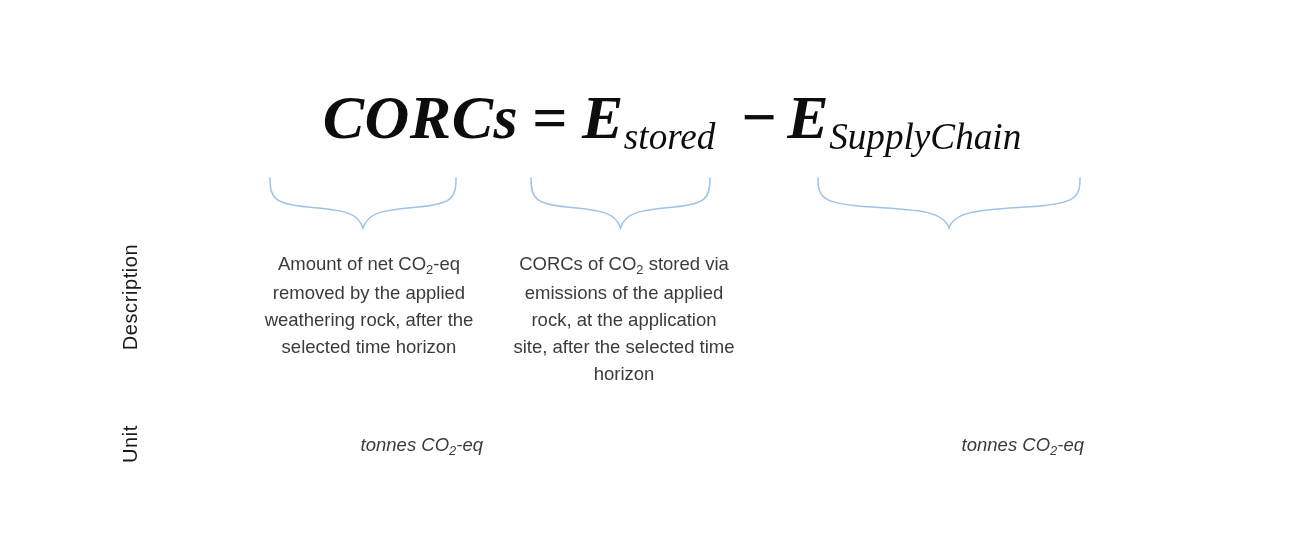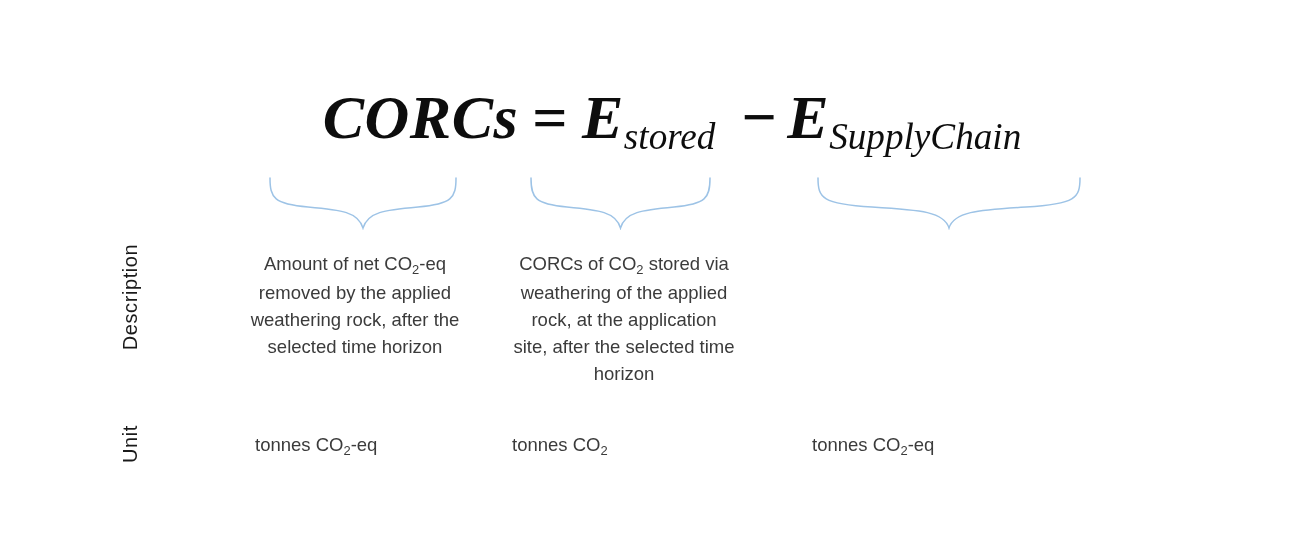--- a/index.html
+++ b/index.html
@@ -107,31 +107,32 @@
 
   
   .desc-cell {
     position: absolute;
     top: 250px;
     text-align: center;
     font-size: 18.5px;
     line-height: 27px;
     color: #3b3b3b;
   }
-  #desc-1 { left: 241px; width: 228px; }
+  #desc-1 { left: 255px; width: 228px; }
   #desc-2 { left: 512px; width: 224px; }
   #desc-3 { left: 812px; width: 272px; }
 
   .unit-cell {
     position: absolute;
     top: 432px;
-    text-align: left;
+    text-align: right;
     font-size: 18.5px;
     line-height: 26px;
     color: #3b3b3b;
+    font-style: italic;
   }
   #unit-1 { left: 255px; width: 228px; }
   #unit-2 { left: 512px; width: 224px; }
   #unit-3 { left: 812px; width: 272px; }
 
   sub {
     font-size: 0.70em;
     vertical-align: baseline;
     position: relative;
     top: 0.28em;
@@ -165,29 +166,26 @@
   </div>
 
   <div class="row-label" id="label-description">Description</div>
   <div class="row-label" id="label-unit">Unit</div>
 
   <div class="desc-cell" id="desc-1">
     <span>Amount of net CO</span><sub>2</sub><span>-eq removed by the applied weathering rock, after the selected time horizon</span>
   </div>
 
   <div class="desc-cell" id="desc-2">
-    <span>CORCs of CO</span><sub>2</sub><span> stored via weathering of the applied rock, at the application site, after the selected time horizon</span>
+    <span>CORCs of CO</span><sub>2</sub><span> stored via emissions of the applied rock, at the application site, after the selected time horizon</span>
   </div>
 
 
   <div class="unit-cell" id="unit-1">
     <span>tonnes CO</span><sub>2</sub><span>-eq</span>
   </div>
 
-  <div class="unit-cell" id="unit-2">
-    <span>tonnes CO</span><sub>2</sub><span></span>
-  </div>
 
   <div class="unit-cell" id="unit-3">
     <span>tonnes CO</span><sub>2</sub><span>-eq</span>
   </div>
 
 </div>
 
 </body></html>

